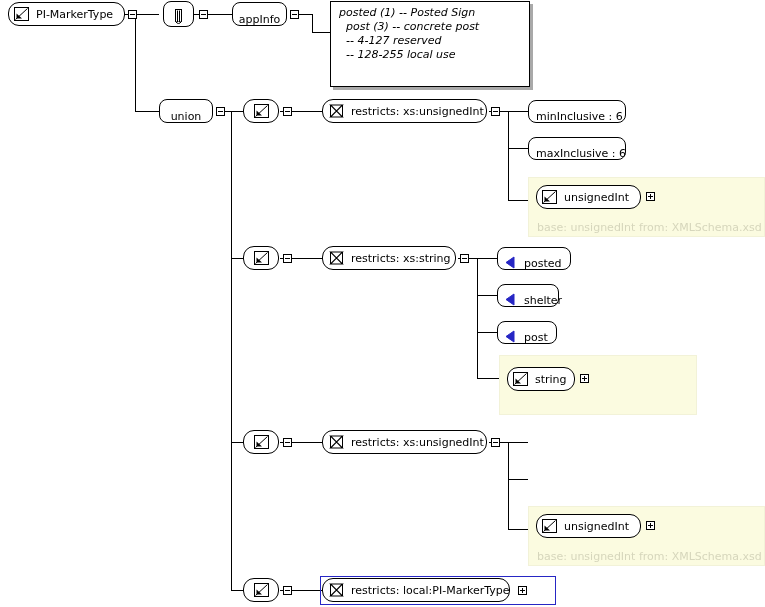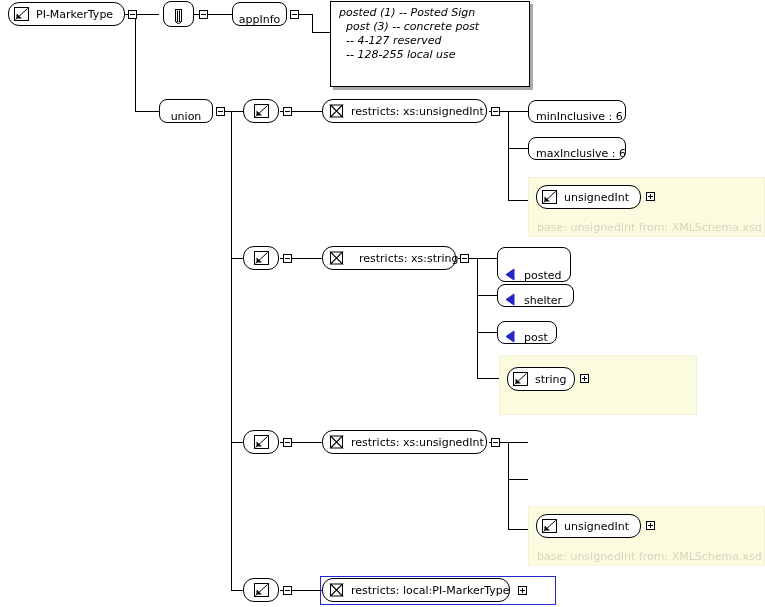--- a/index.html
+++ b/index.html
@@ -272,43 +272,43 @@
         <rect x="0.5" y="0.5" width="14" height="13" fill="#fff" stroke="#000"></rect>
         <path d="M1.5 12.5 L13.5 1.5" stroke="#000" fill="none"></path>
         <path d="M2.5 11.5 L2.5 6.5 L8 11.5 Z" fill="#000" stroke="none"></path>
       </svg>
     </span>
   </div>
   <div class="toggle" style="left:283px; top:254px;">
     <span class="bar-h"></span>
   </div>
 
-  <div class="node oct" style="left:322px; top:246px; width:134px; height:24px;gap:8px;">
+  <div class="node oct" style="left:322px; top:246px; width:134px; height:24px;">
     <span class="icon ic-restricts">
       <svg width="15" height="14" viewBox="0 0 15 14">
         <path d="M1.5 1 L13.5 1 L1.5 13 L13.5 13 Z" fill="#fff" stroke="#000" stroke-width="1.1"></path>
         <line x1="1.5" y1="1" x2="1.5" y2="13" stroke="#000"></line>
         <line x1="13.5" y1="1" x2="13.5" y2="13" stroke="#000"></line>
       </svg>
     </span>
     <span class="lbl">restricts: xs:string</span>
   </div>
   <div class="toggle" style="left:460px; top:254px;">
     <span class="bar-h"></span>
   </div>
 
-  <div class="node rect" style="left:497px; top:247px; width:74px; height:35px;">
+  <div class="node rect" style="left:497px; top:247px; width:74px; height:23px;">
     <span class="icon ic-enum">
       <svg width="12" height="13" viewBox="0 0 12 13">
         <path d="M9 1 L9 12 L1 6.5 Z" fill="#2626c4" stroke="#2626c4"></path>
       </svg>
     </span>
     <span class="lbl">posted</span>
   </div>
-  <div class="node rect" style="left:497px; top:284px; width:77px; height:23px;">
+  <div class="node rect" style="left:497px; top:284px; width:62px; height:23px;">
     <span class="icon ic-enum">
       <svg width="12" height="13" viewBox="0 0 12 13">
         <path d="M9 1 L9 12 L1 6.5 Z" fill="#2626c4" stroke="#2626c4"></path>
       </svg>
     </span>
     <span class="lbl">shelter</span>
   </div>
   <div class="node rect" style="left:497px; top:321px; width:60px; height:23px;">
     <span class="icon ic-enum">
       <svg width="12" height="13" viewBox="0 0 12 13">

